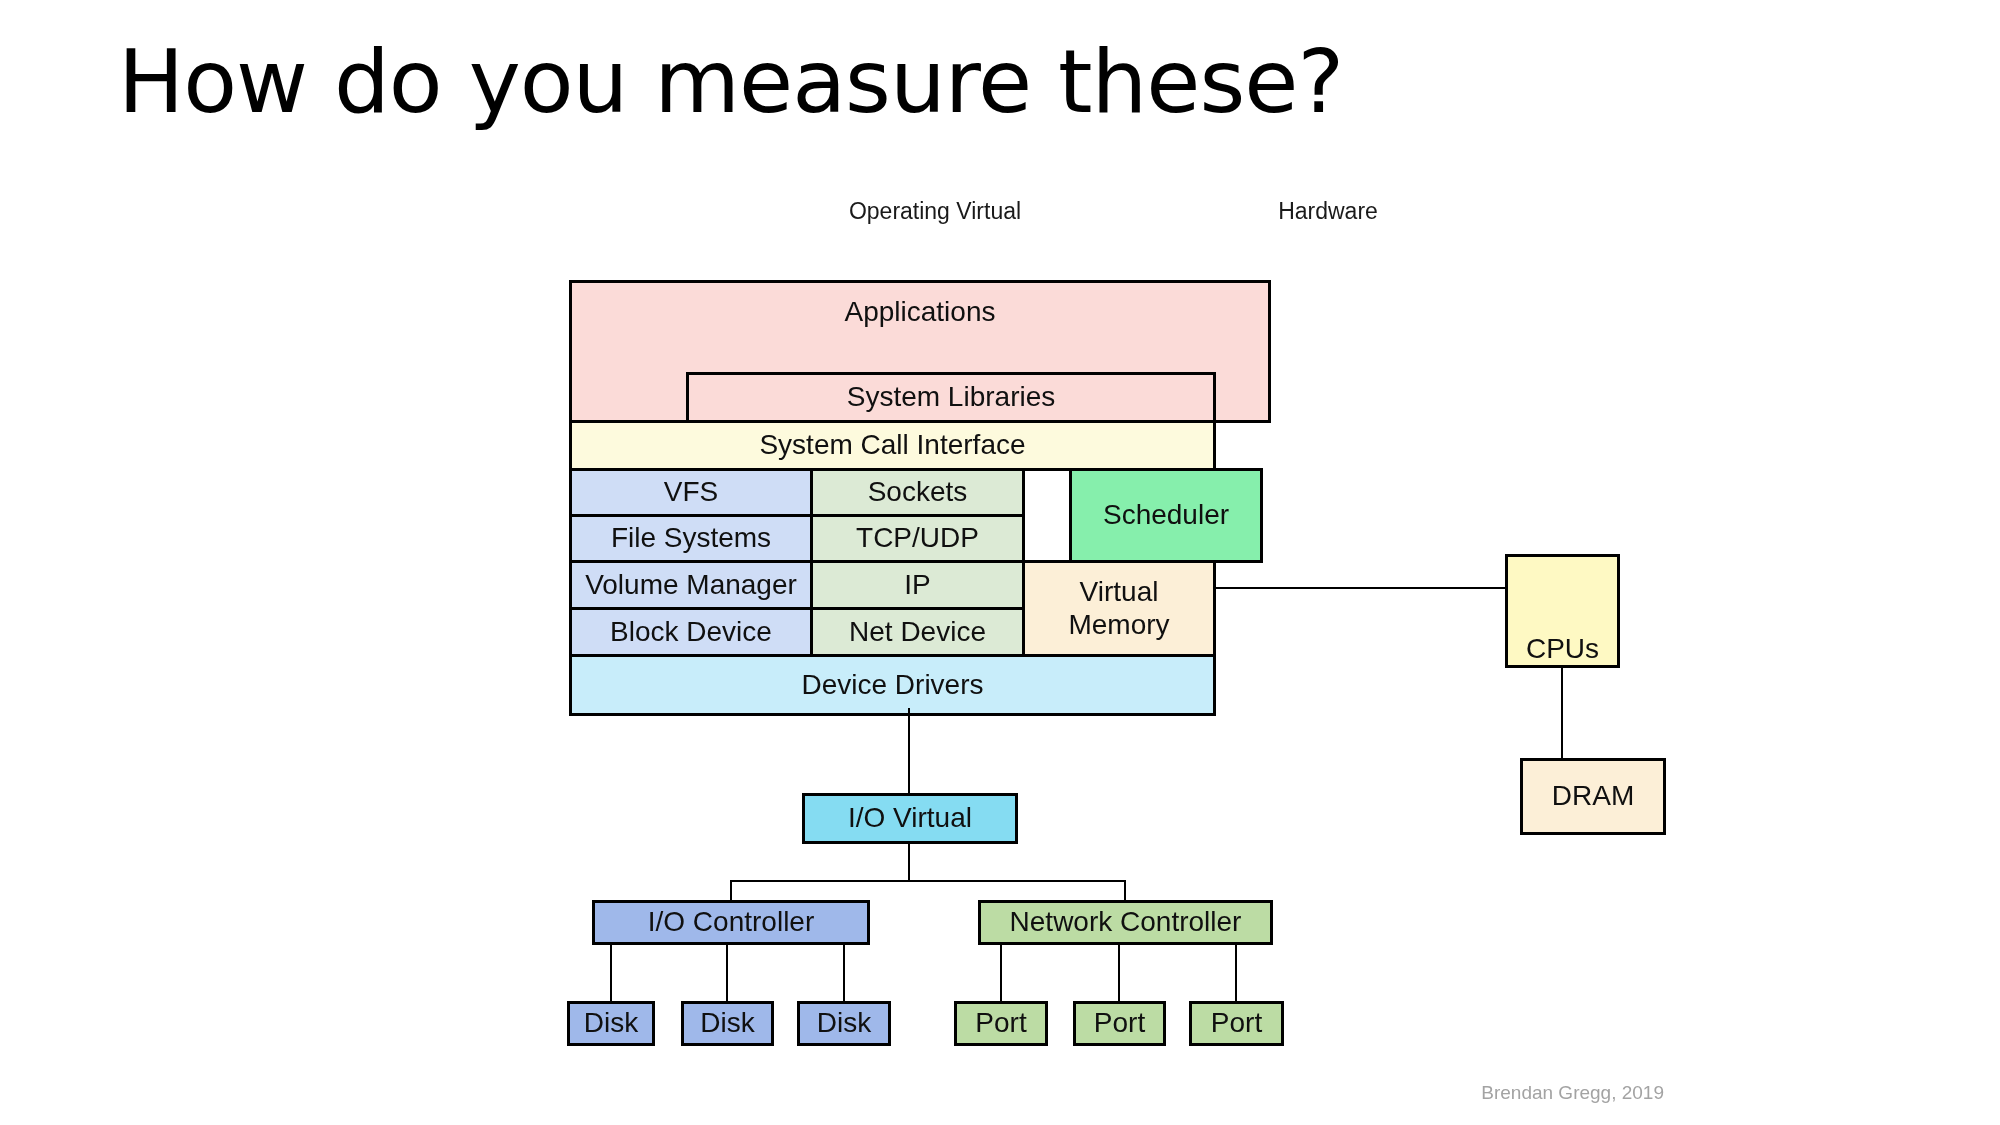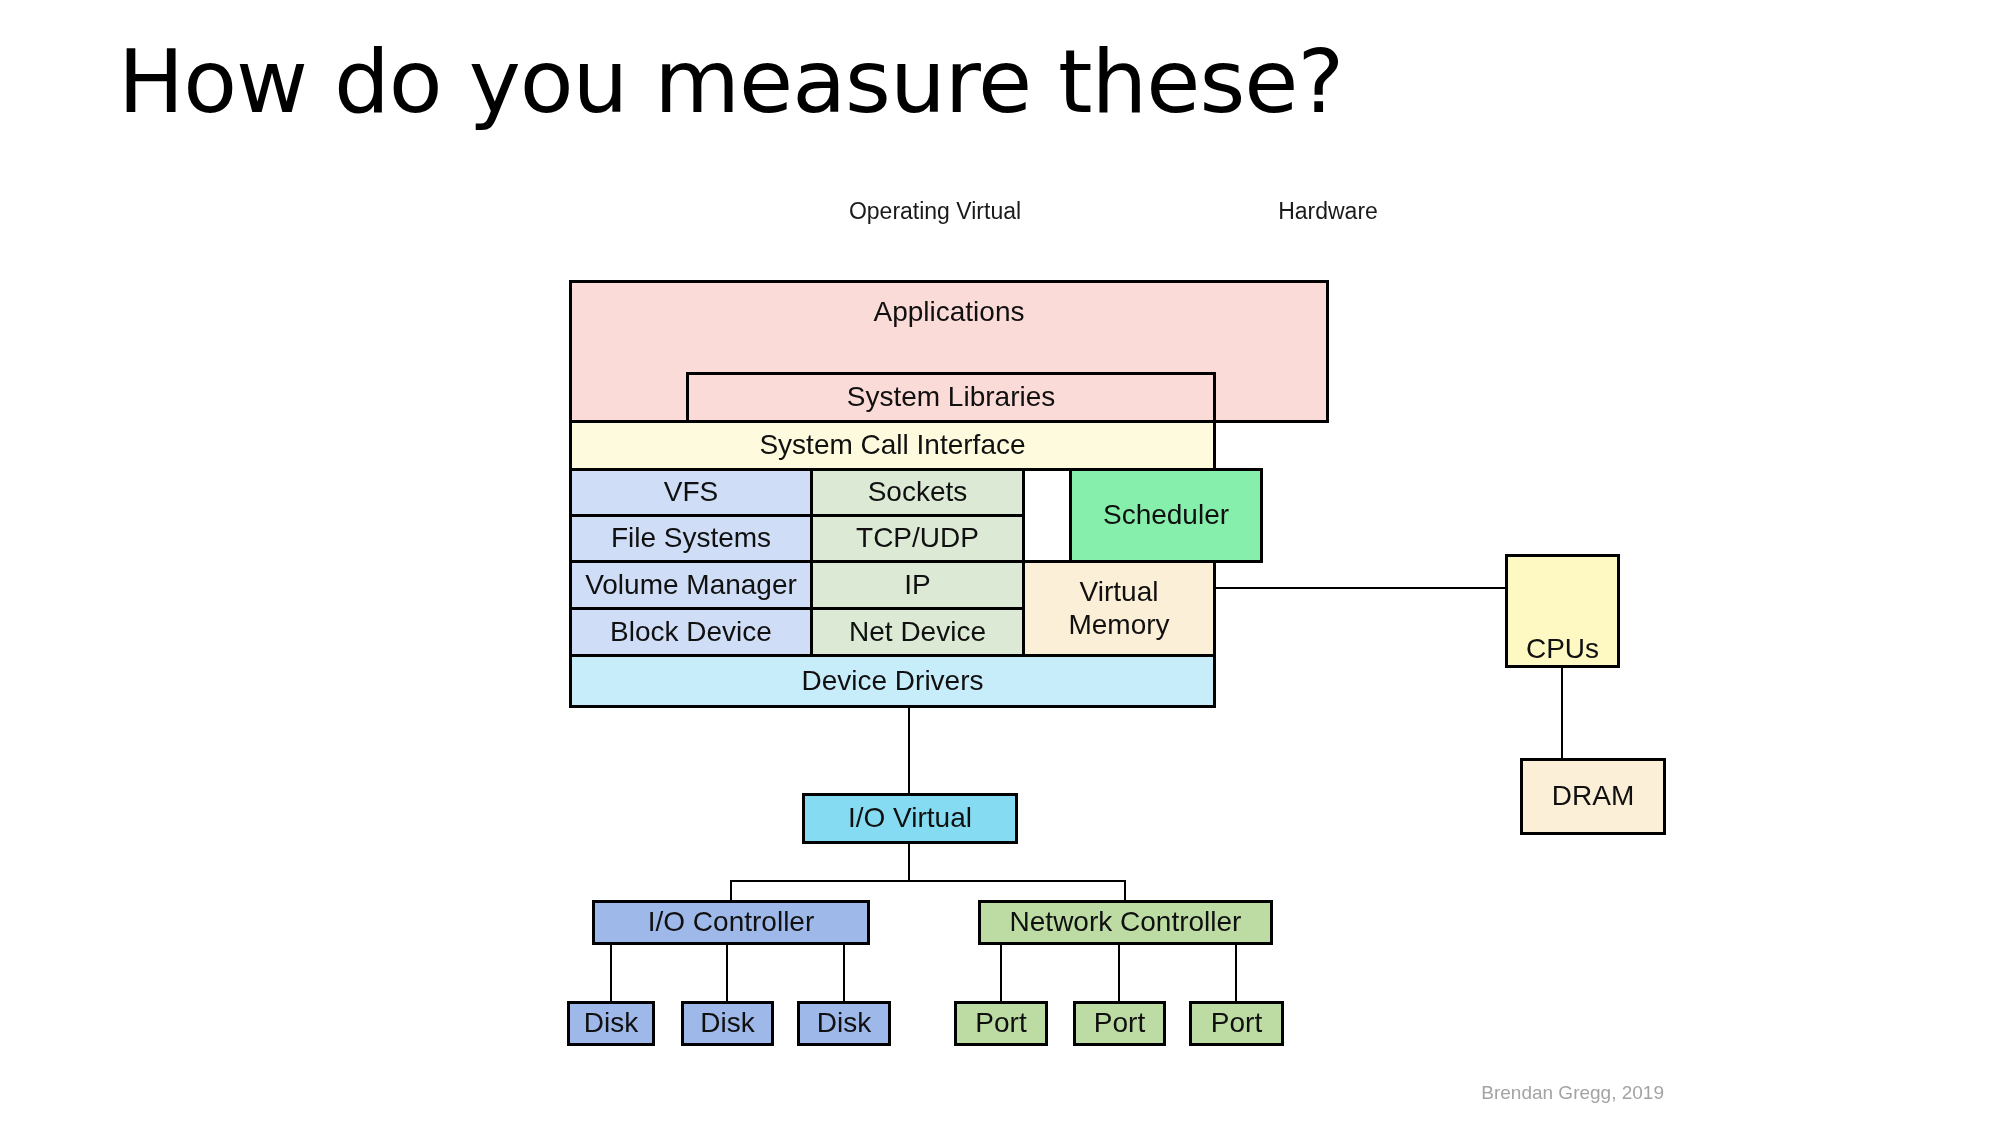--- a/index.html
+++ b/index.html
@@ -39,21 +39,21 @@
 </head>
 <body>
 
 <div id="slide">
 
   <div class="title">How do you measure these?</div>
 
   <div class="seclabel" style="left:785px;">Operating Virtual</div>
   <div class="seclabel" style="left:1178px;">Hardware</div>
 
-  <div class="box toplabel" style="left:569px; top:280px; width:760px; height:143px; background:#fbdbd8;">
+  <div class="box toplabel" style="left:569px; top:280px; width:702px; height:143px; background:#fbdbd8;">
     <span>Applications</span>
   </div>
 
   <div class="box" style="left:686px; top:372px; width:530px; height:51px; background:#fbdbd8;">
     <span>System Libraries</span>
   </div>
 
   <div class="box" style="left:569px; top:420px; width:647px; height:51px; background:#fdfadd;">
     <span>System Call Interface</span>
   </div>
@@ -84,21 +84,21 @@
     <span>Net Device</span>
   </div>
 
   <div class="box" style="left:1069px; top:468px; width:194px; height:95px; background:#86efac;">
     <span>Scheduler</span>
   </div>
   <div class="box" style="left:1022px; top:560px; width:194px; height:97px; background:#fcefd7;">
     <span class="wrap">Virtual Memory</span>
   </div>
 
-  <div class="box" style="left:569px; top:654px; width:647px; height:54px; background:#c8edfa;">
+  <div class="box" style="left:569px; top:654px; width:647px; height:62px; background:#c8edfa;">
     <span>Device Drivers</span>
   </div>
 
   <div class="box" style="left:1505px; top:554px; width:115px; height:114px; background:#fef9c3;align-items:flex-end;">
     <span>CPUs</span>
   </div>
   <div class="box" style="left:1485px; top:758px; width:146px; height:77px; background:#fcefd7;margin-left:35px;">
     <span>DRAM</span>
   </div>
 

